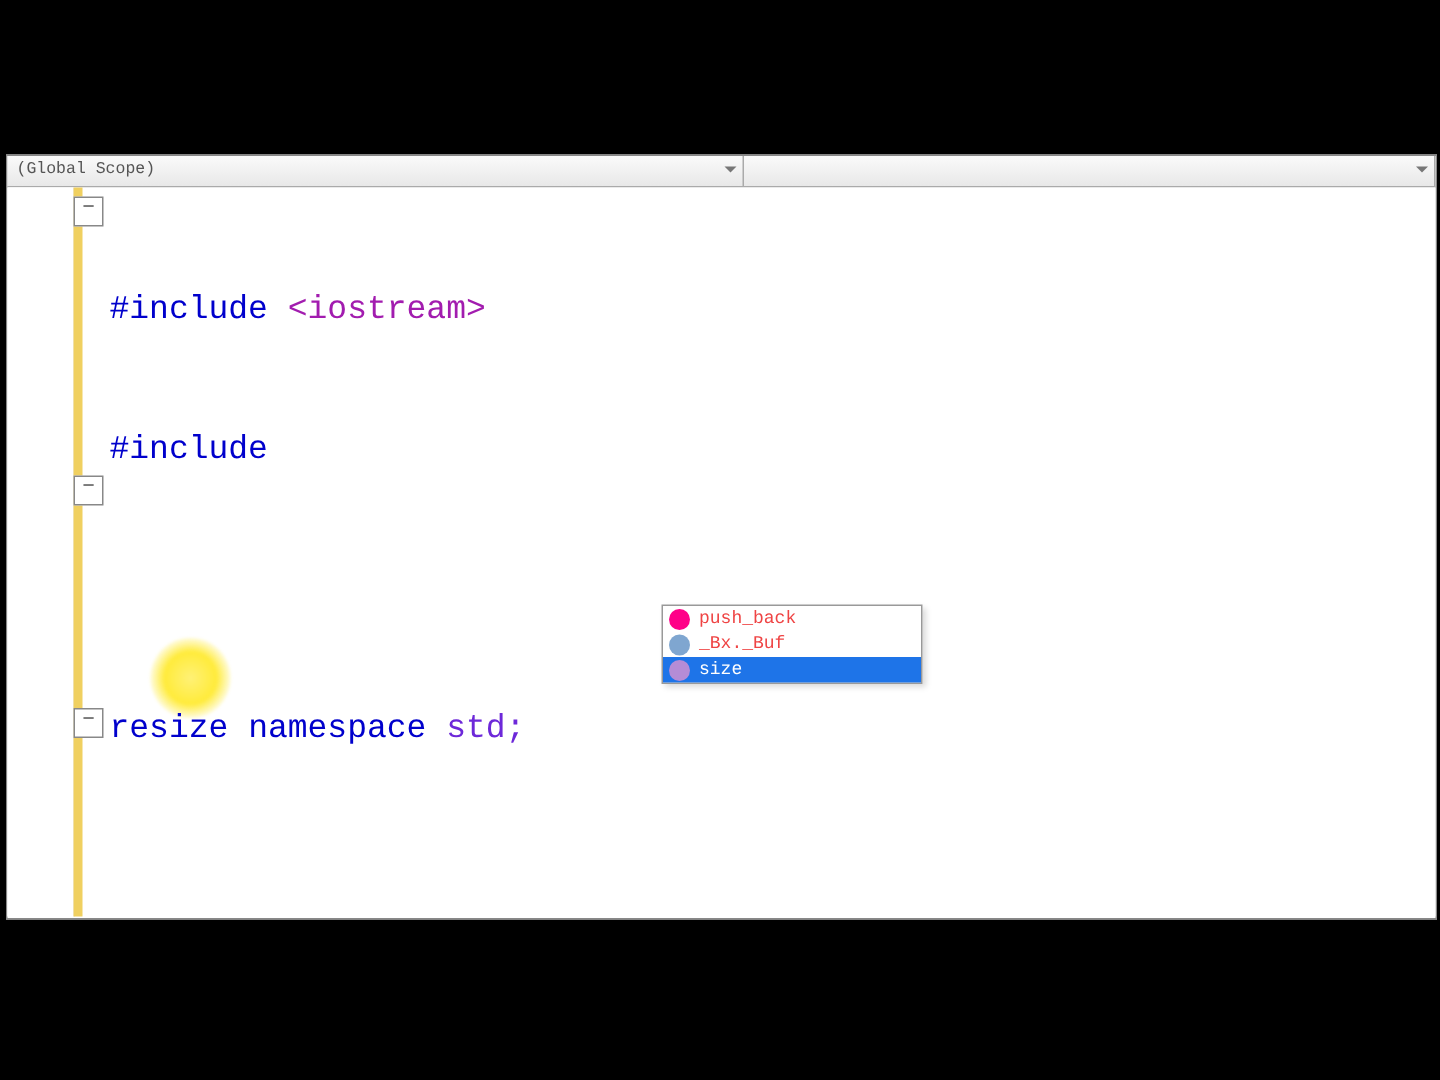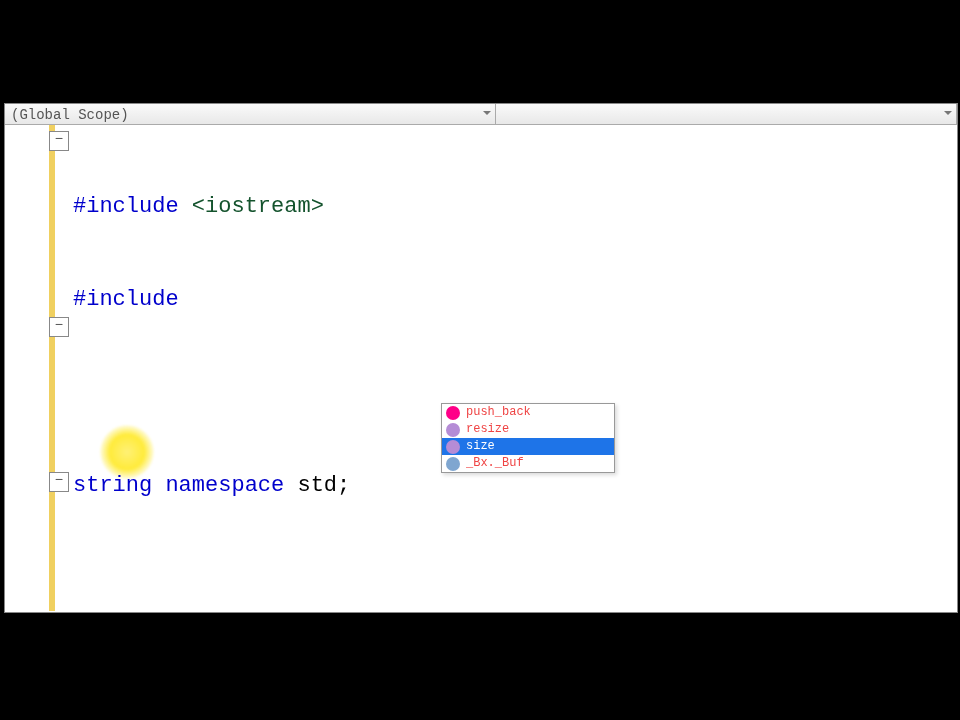--- a/index.html
+++ b/index.html
@@ -1,29 +1,29 @@
 <!DOCTYPE html>
 <html><head>
 <meta charset="utf-8">
 <style>
   html,body{margin:0;padding:0;background:#000;width:960px;height:720px;overflow:hidden;font-family:Consolas,'Courier New',monospace}
   .outer{position:absolute;left:4px;top:103px;width:952px;height:508px;background:#fff;border:1px solid #888}
   .scopebar{height:20px;border-bottom:1px solid #aaa;background:linear-gradient(#fafafa,#e8e8e8);display:flex}
-  .scopecell{border-right:1px solid #aaa;font-size:14px;color:#555;padding:3px 6px 16px 6px;position:relative}
+  .scopecell{border-right:1px solid #aaa;font-size:11px;color:#555;padding:3px 6px 16px 6px;position:relative}
   .scopecell:first-child{width:478px}
   .scopecell .dd{position:absolute;right:4px;top:7px;width:0;height:0;border-left:4px solid transparent;border-right:4px solid transparent;border-top:4px solid #777}
   .editor{position:relative;height:486px;background:#fff}
   .gutter{position:absolute;left:0;top:0;width:44px;height:100%;background:#fff;border-right:1px solid #e4e4e4}
   .marginline{position:absolute;left:44px;top:0;width:6px;height:100%;background:#f0d060}
   .code{position:absolute;left:50px;top:4px;font-size:22px;line-height:31px;white-space:pre}
   .line{height:31px;display:flex;align-items:flex-start}
   .fold{position:absolute;left:44px;width:18px;height:18px;border:1px solid #888;background:#fff;font-size:14px;line-height:14px;text-align:center;color:#555;z-index:3}
   .kw{color:#0000cc}
-  .str{color:#14532d}
-  .id{color:#000000}
+  .str{color:#a21caf}
+  .id{color:#6d28d9}
   .yellowdot{position:absolute;width:54px;height:54px;border-radius:50%;background:radial-gradient(circle,#fff176 0%,#ffeb3b 45%,rgba(255,235,59,0) 75%);filter:blur(1px)}
   .intelli{position:absolute;background:#fff;border:1px solid #999;font-size:12px;line-height:17px;box-shadow:2px 2px 4px rgba(0,0,0,.15);z-index:5}
   .intelli .row{display:flex;align-items:center;height:17px;padding:0 4px}
   .intelli .row.sel{background:#1e74e8;color:#fff}
   .intelli .ico{width:14px;height:14px;margin-right:6px;border-radius:50%;display:inline-block}
   .ico-prop{background:#f08}
   .ico-func{background:#b58cd6}
   .ico-field{background:#7fa6d0}
   .ico-ns{background:#3b5bdb;border-radius:2px}
   .intelli .txt{color:#ef4444}
@@ -51,48 +51,44 @@
     <div class="fold" style="top:6px"><span>−</span></div>
     <div class="fold" style="top:192px"><span>−</span></div>
     <div class="fold" style="top:347px"><span>−</span></div>
 
     <div class="yellowdot" style="left:95px;top:300px"></div>
 
     <div class="code">
       <div class="line"><span style="width:18px"></span><span class="kw">#include </span><span class="str">&lt;iostream&gt;</span></div>
       <div class="line"><span style="width:18px"></span><span class="kw">#include </span></div>
       <div class="line"></div>
-      <div class="line"><span style="width:18px"></span><span class="kw">string </span><span class="kw">namespace </span><span class="id">std;</span></div>
+      <div class="line"><span style="width:18px"></span><span class="kw">resize </span><span class="kw">namespace </span><span class="id">std;</span></div>
       <div class="line"></div>
       <div class="line"></div>
       
       
       
       
       
       
       
       
       
       
     </div>
 
     <div class="intelli" style="left:436px;top:278px;width:172px">
       <div class="row">
         <span class="ico ico-prop"></span>
         <span class="txt">push_back</span>
       </div>
       <div class="row">
-        <span class="ico ico-func"></span>
-        <span class="txt">resize</span>
+        <span class="ico ico-field"></span>
+        <span class="txt">_Bx._Buf</span>
       </div>
       <div class="row sel">
         <span class="ico ico-func"></span>
         <span class="txt">size</span>
-      </div>
-      <div class="row">
-        <span class="ico ico-field"></span>
-        <span class="txt">_Bx._Buf</span>
       </div>
     </div>
 
   </div>
 </div>
 
 </body></html>

